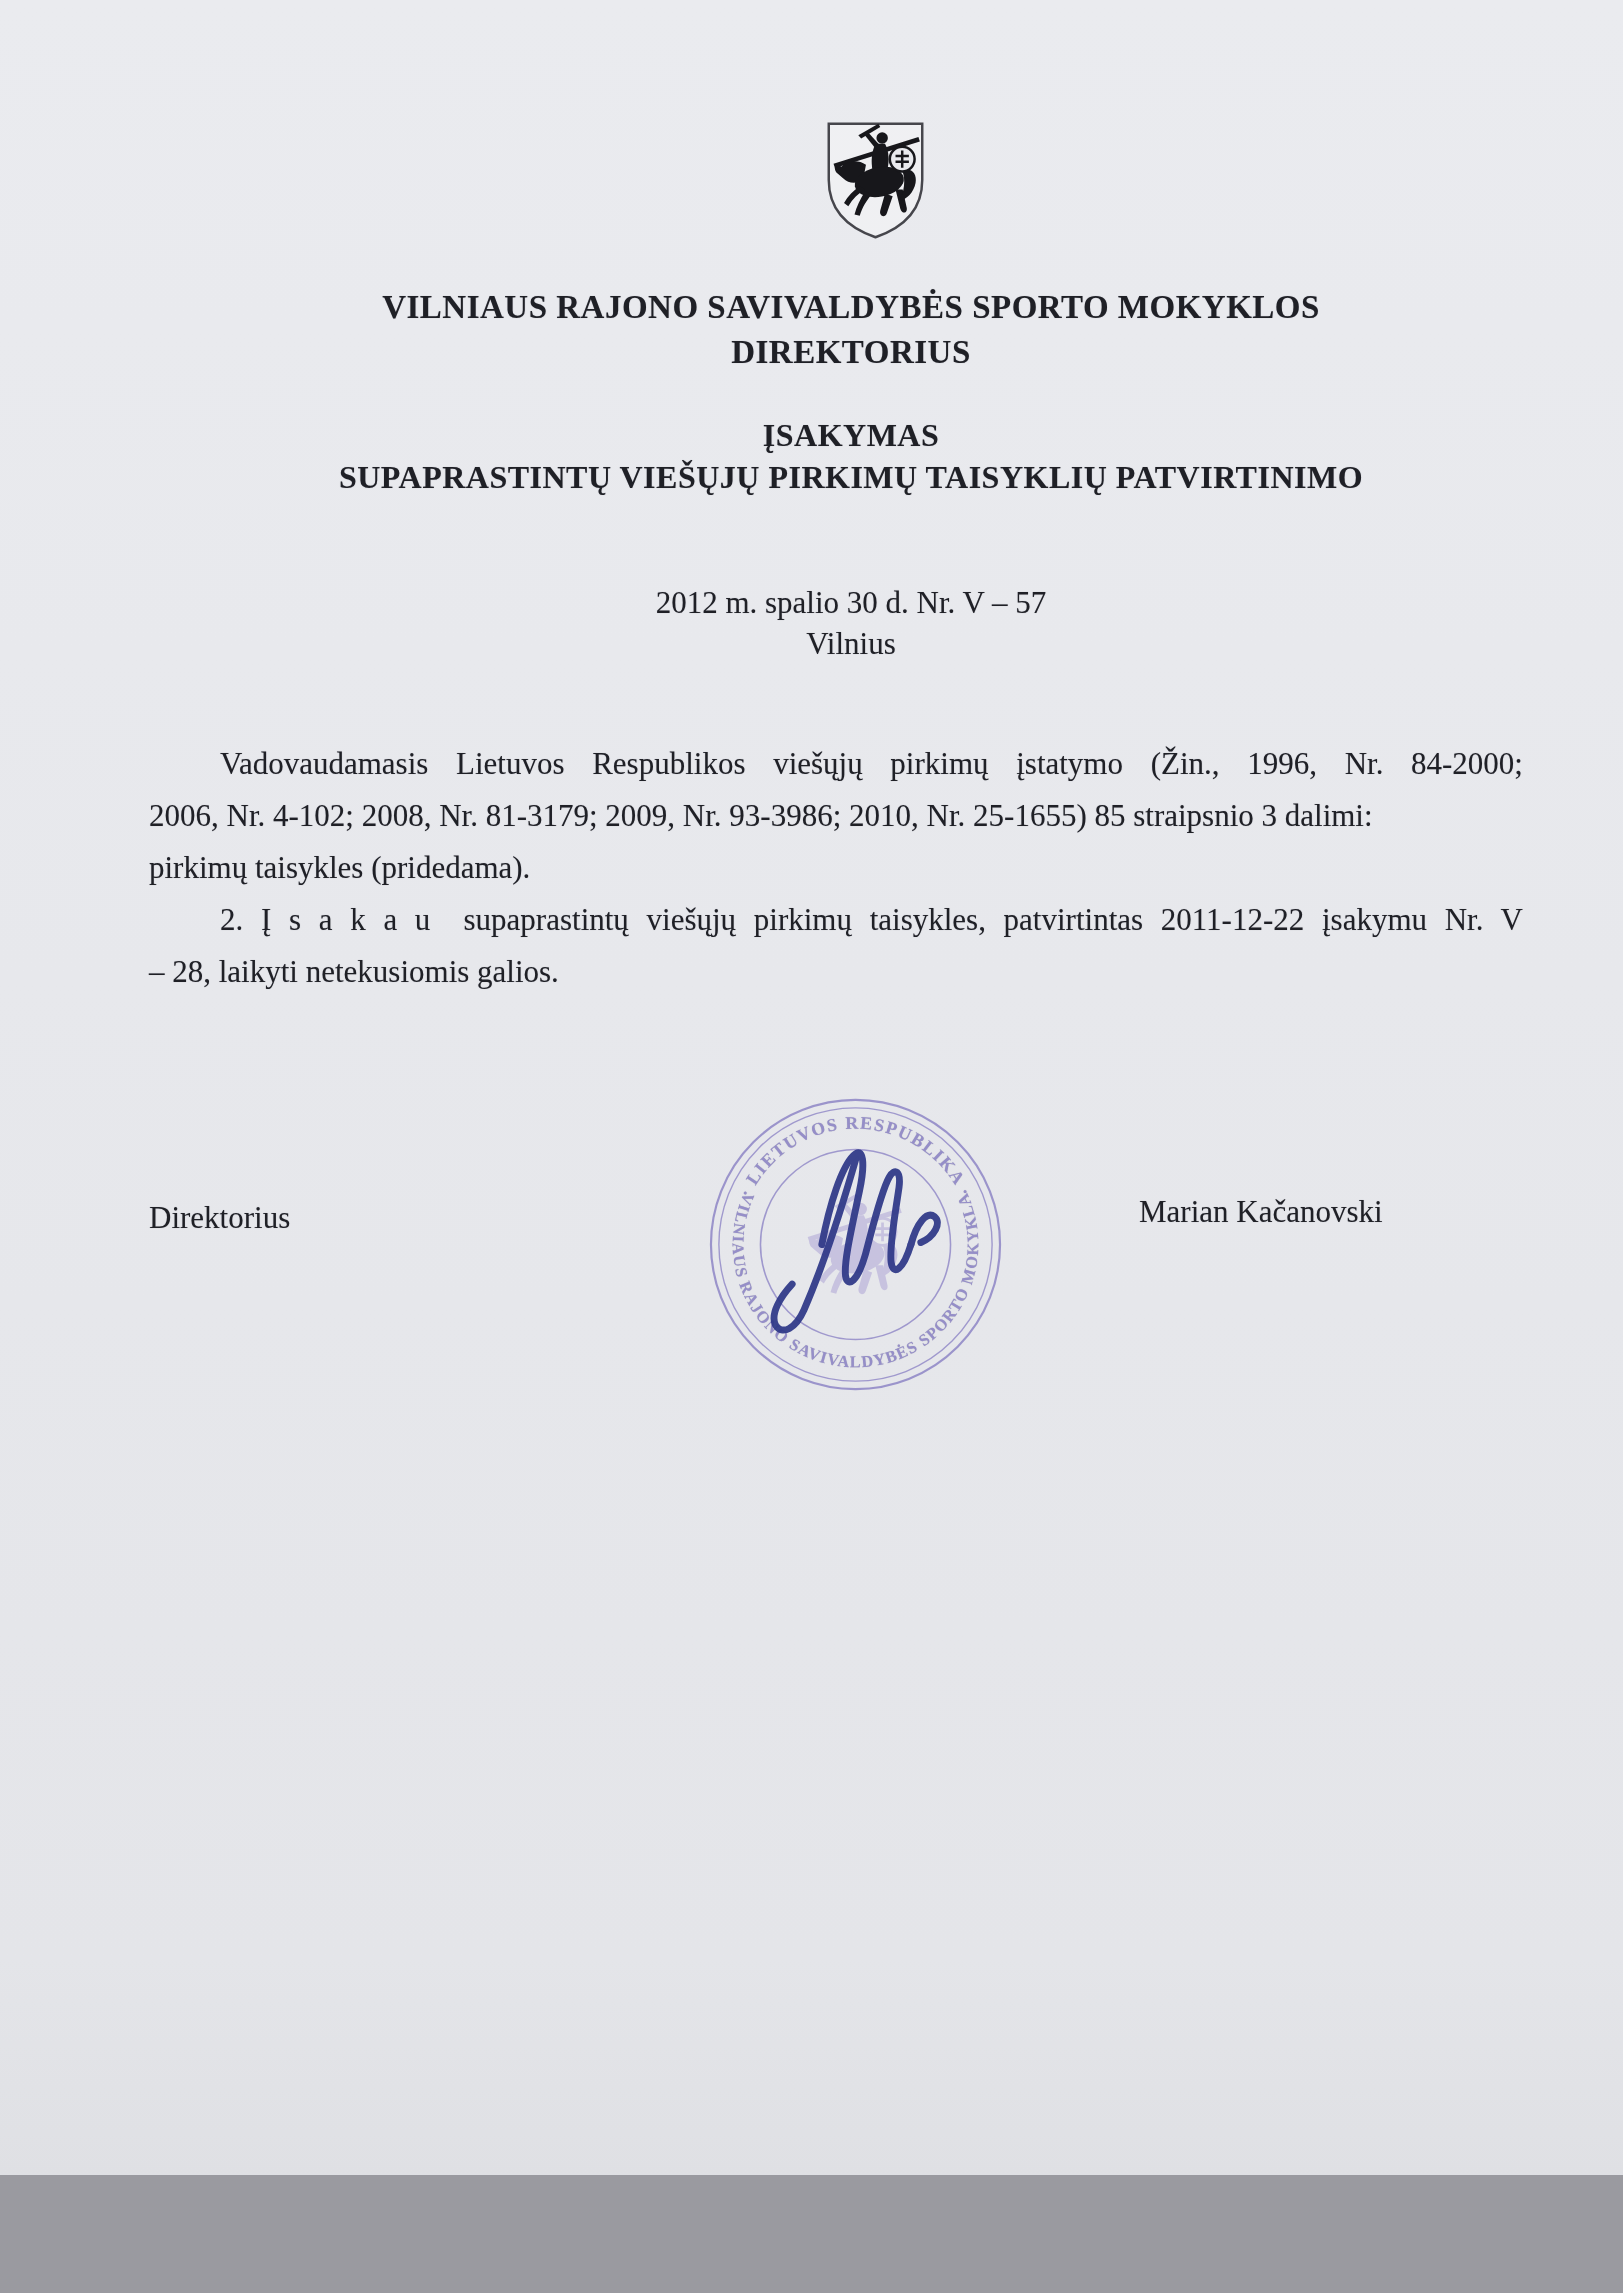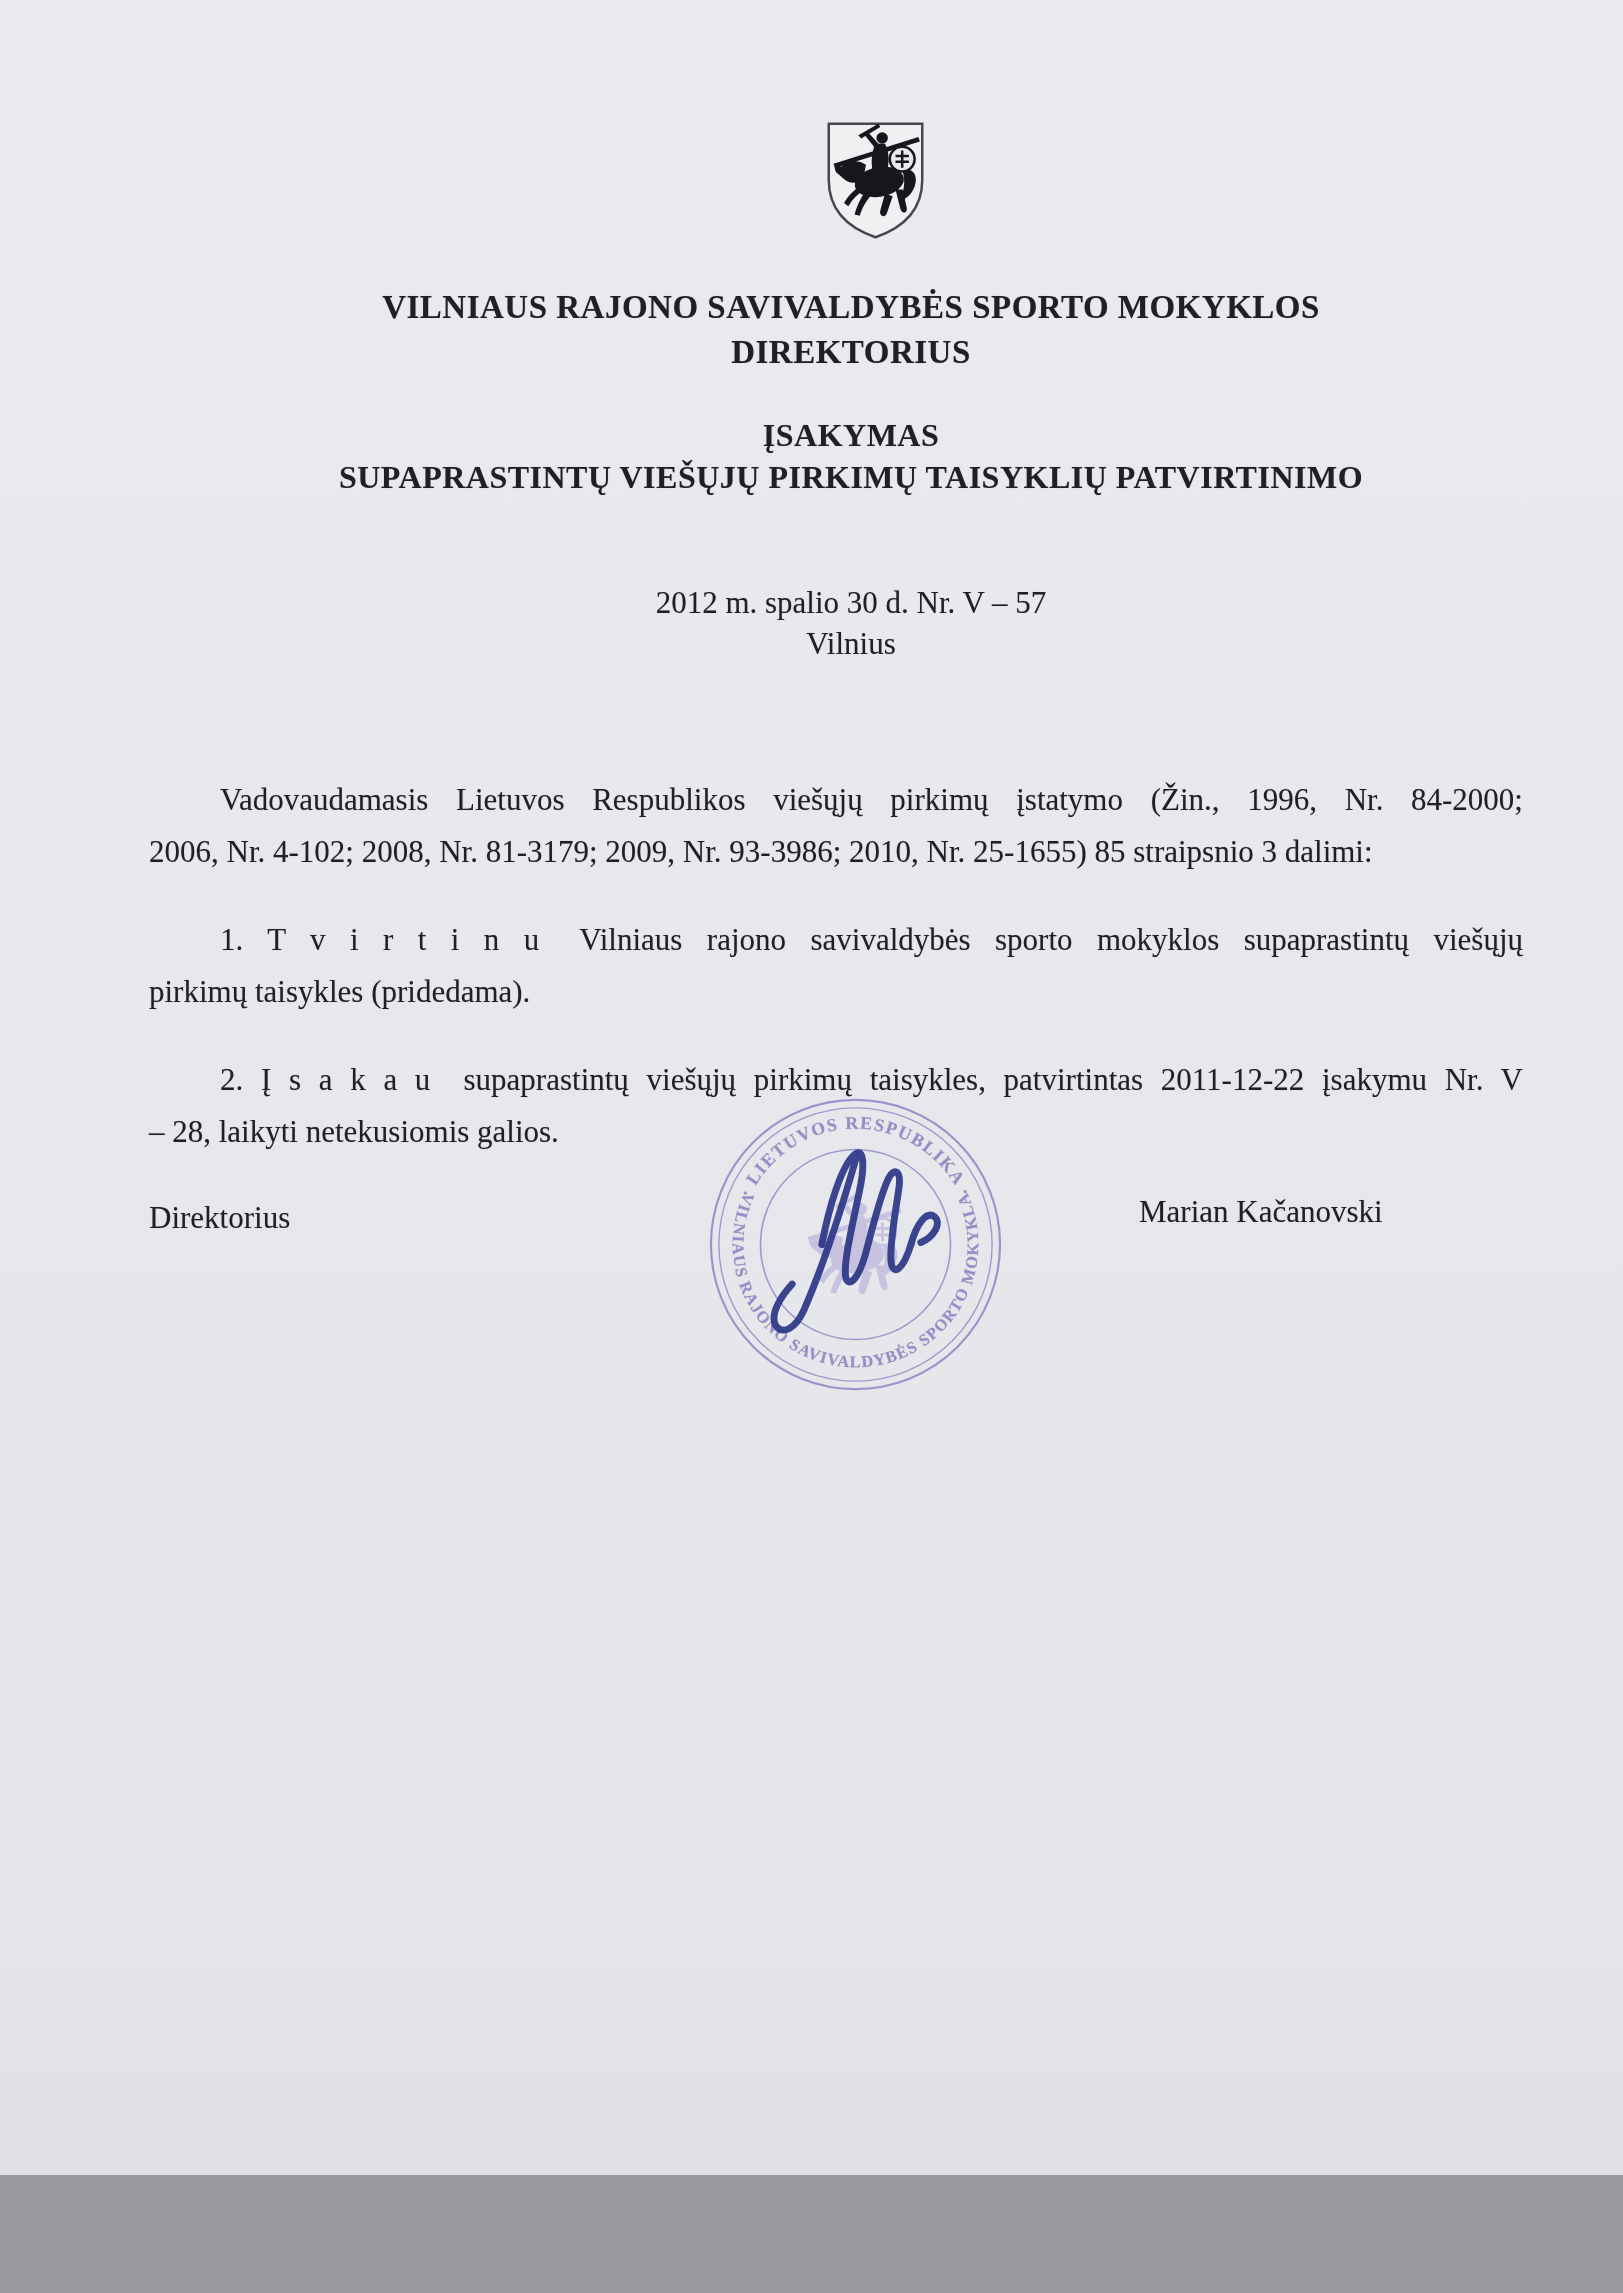--- a/index.html
+++ b/index.html
@@ -10,21 +10,21 @@
     color:#1f2026;
     text-shadow:0 0 1px rgba(35,35,60,.28);
   }
   .emblem{position:absolute;left:822px;top:119px;width:107px;height:124px;}
   .centerblock{position:absolute;left:79px;width:1544px;text-align:center;}
   .header{top:285px;font-weight:bold;font-size:33px;line-height:45px;letter-spacing:0.5px;}
   .titleblock{top:414px;font-weight:bold;font-size:32px;line-height:42px;letter-spacing:0.5px;}
   .dateline{top:582px;font-size:31px;line-height:41px;}
   .bodytext{position:absolute;left:149px;top:738px;width:1374px;font-size:31px;}
   .line{height:52px;line-height:52px;white-space:normal;}
-  .cont{text-align:justify;text-align-last:justify;margin-top:36px;}
+  .cont{text-align:justify;text-align-last:justify;}
   .fin{text-align:left;}
   .ind{text-indent:71px;}
   .sig-pos{position:absolute;left:149px;top:1200px;font-size:31px;}
   .sig-name{position:absolute;left:1139px;top:1194px;width:408px;text-align:left;font-size:31px;}
   .stamp{position:absolute;left:707px;top:1096px;width:297px;height:297px;}
   .stamp svg{position:absolute;left:0;top:0;}
   .stamp-ring{color:#8d85c5;}
   .stamp-center{color:#a99fd4;}
   .sig-ink{color:#2d3787;}
 </style>
@@ -76,21 +76,20 @@
   </div>
 
   <div class="centerblock dateline">
     <div>2012 m. spalio 30 d. Nr. V – 57</div>
     <div>Vilnius</div>
   </div>
 
   <div class="bodytext">
     <div class="line cont ind">Vadovaudamasis Lietuvos Respublikos viešųjų pirkimų įstatymo (Žin., 1996, Nr. 84-2000;</div>
     <div class="line fin">2006, Nr. 4-102; 2008, Nr. 81-3179; 2009, Nr. 93-3986; 2010, Nr. 25-1655) 85 straipsnio 3 dalimi:</div>
-    <div class="line cont ind">1. T v i r t i n u  Vilniaus rajono savivaldybės sporto mokyklos supaprastintų viešųjų</div>
     <div class="line fin">pirkimų taisykles (pridedama).</div>
     <div class="line cont ind">2. Į s a k a u  supaprastintų viešųjų pirkimų taisykles, patvirtintas 2011-12-22 įsakymu Nr. V</div>
     <div class="line fin">– 28, laikyti netekusiomis galios.</div>
   </div>
 
   <div class="sig-pos">Direktorius</div>
   <div class="sig-name">Marian Kačanovski</div>
 
   <div class="stamp">
     <svg class="stamp-ring" width="297" height="297" viewBox="0 0 300 300" xmlns="http://www.w3.org/2000/svg" xmlns:xlink="http://www.w3.org/1999/xlink">

